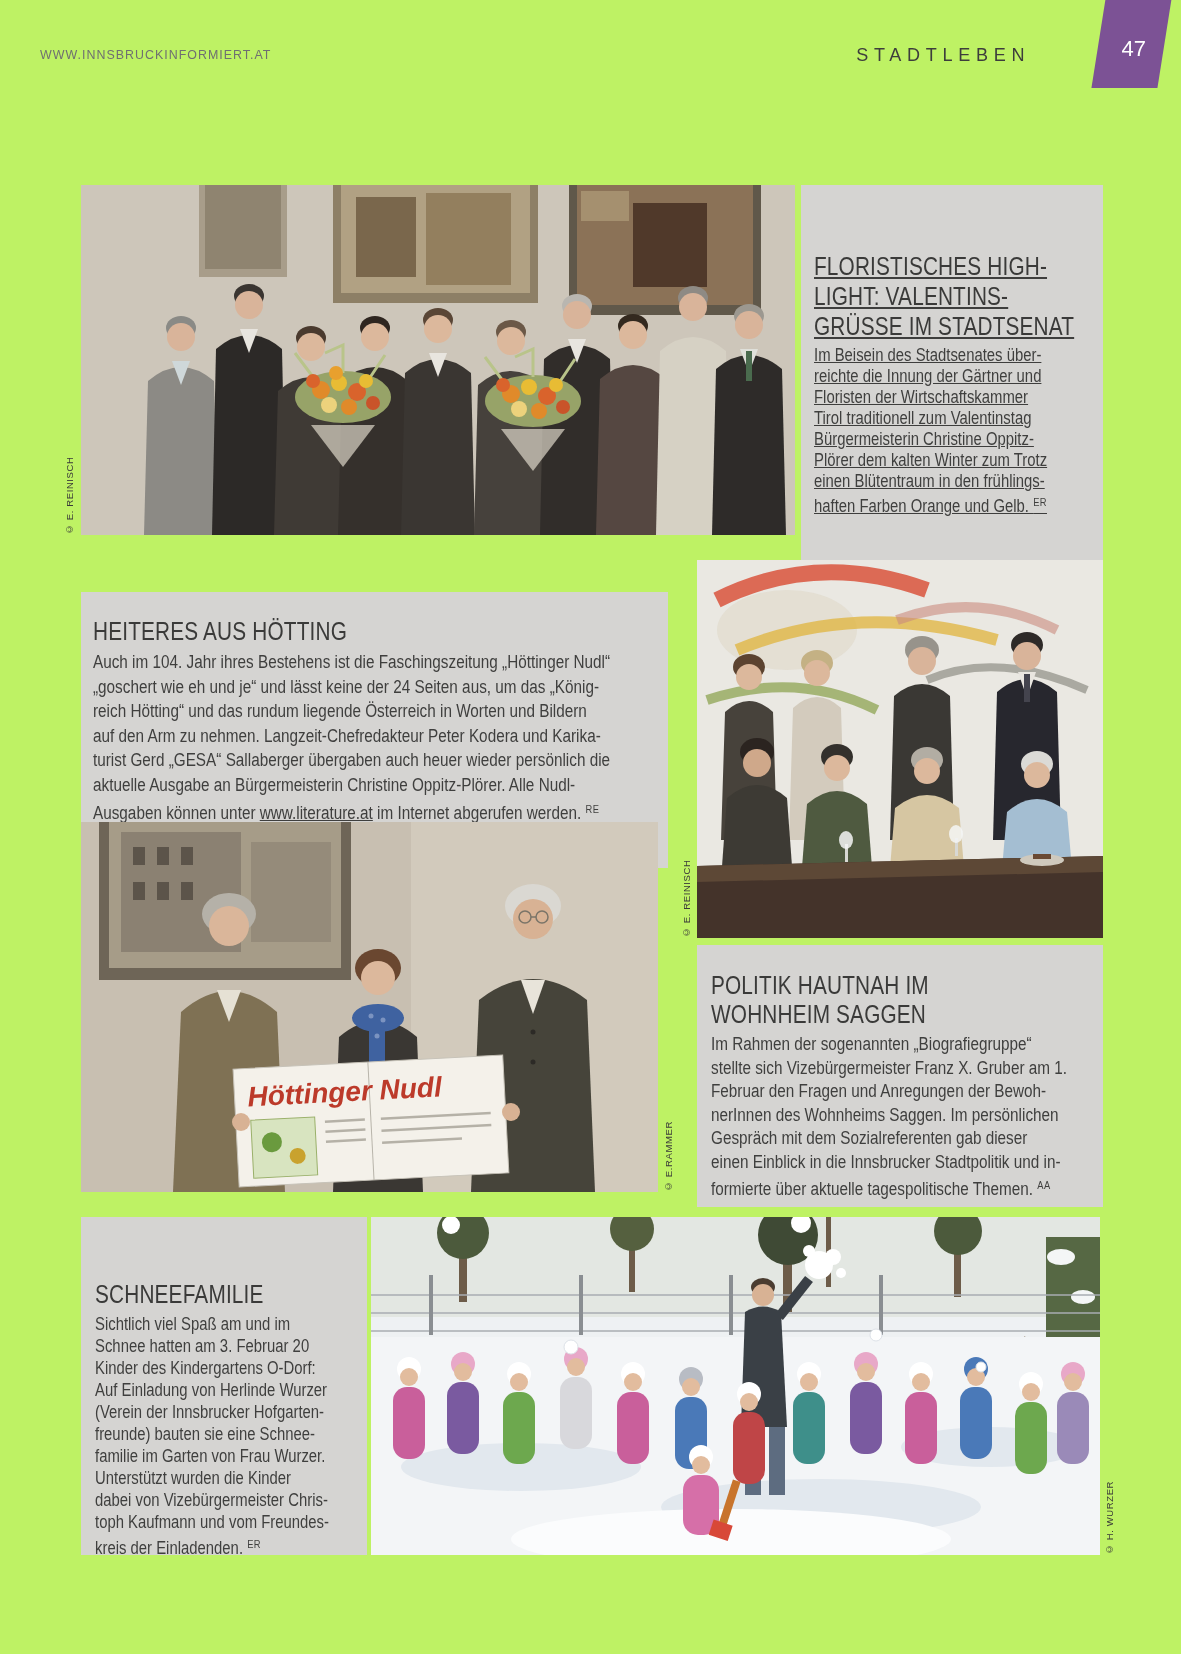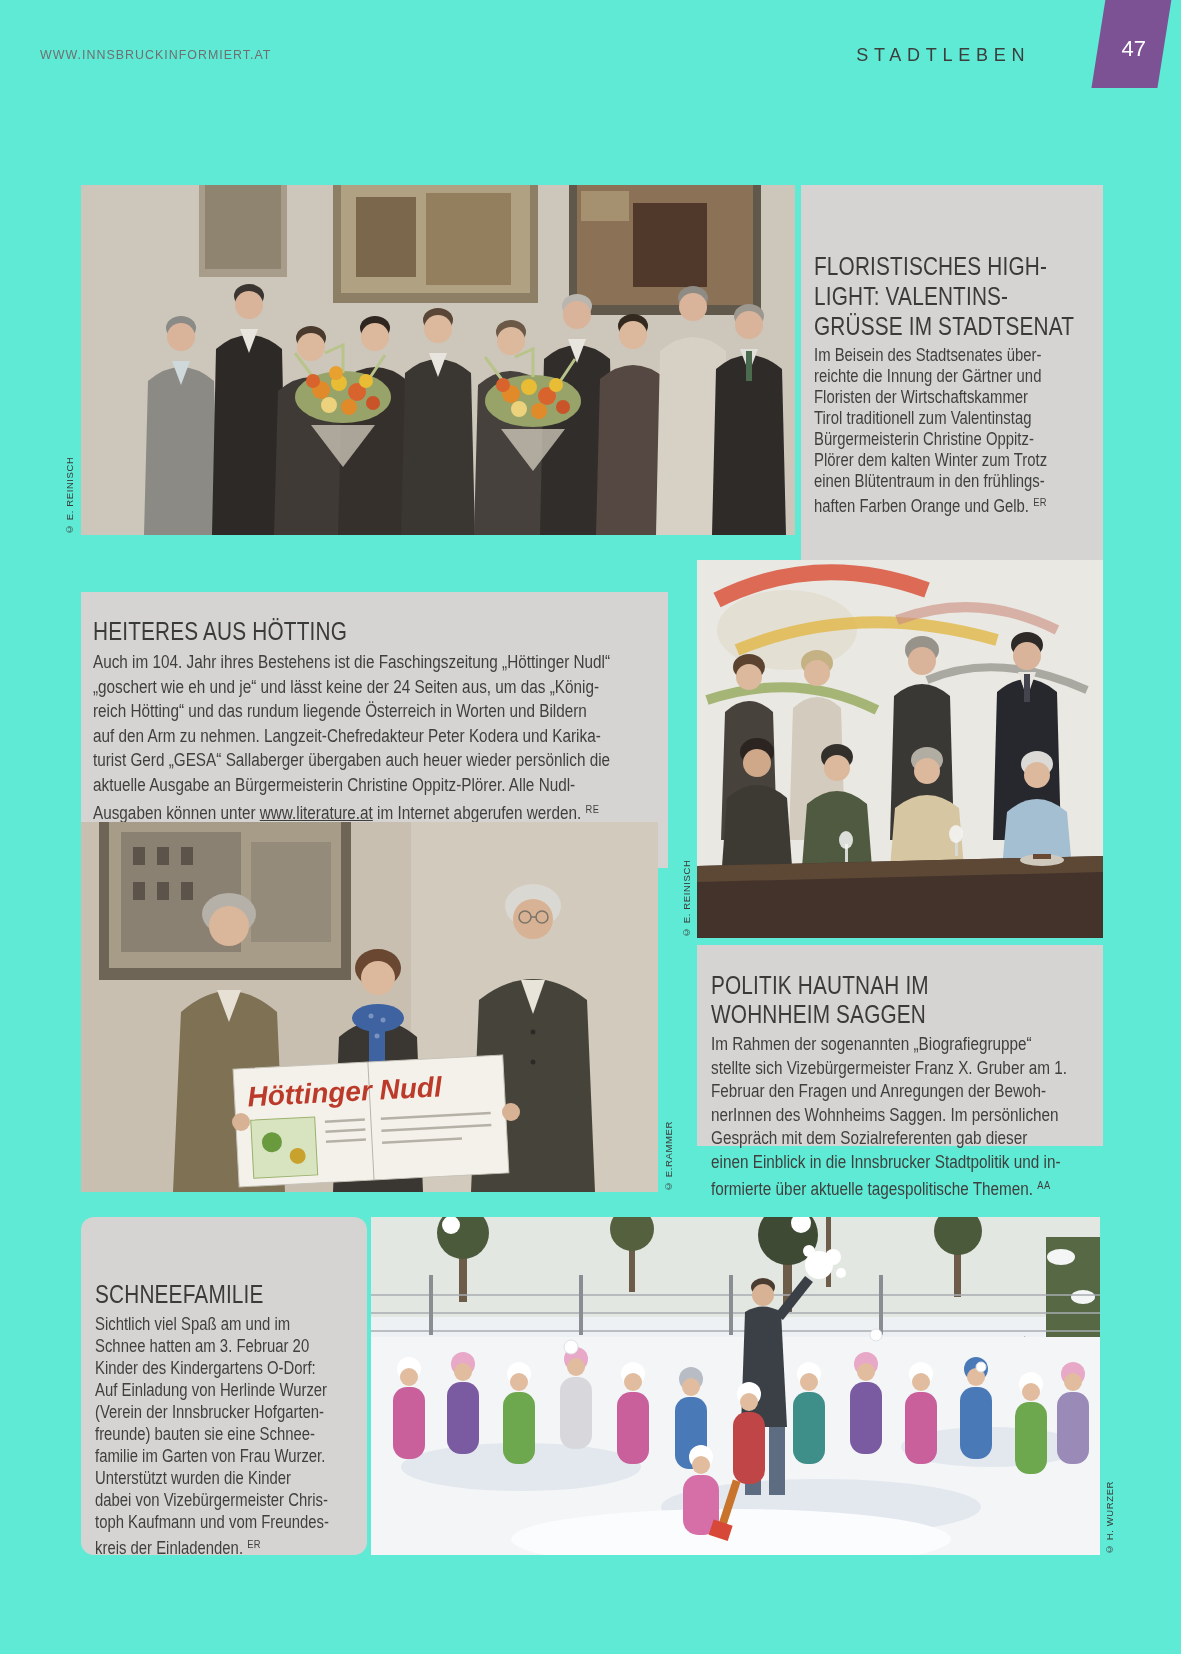--- a/index.html
+++ b/index.html
@@ -1,17 +1,17 @@
 <!DOCTYPE html>
 <html><head>
 <meta charset="utf-8">
 <style>
   html,body{margin:0;padding:0;background:#ffffff;}
   body{font-family:"Liberation Sans","DejaVu Sans",sans-serif;color:#3e3e3d;}
-  .page{position:relative;width:1181px;height:1654px;background:#5eead4;overflow:hidden;}
+  .page{position:relative;width:1181px;height:1654px;background:#bef264;overflow:hidden;}
 
   
   .header-url{position:absolute;left:40px;top:47px;font-size:13.5px;letter-spacing:1.1px;
     color:#6f6f71;transform:scaleX(.92);transform-origin:left top;white-space:nowrap;}
   .header-section{position:absolute;top:44px;right:151px;font-size:19px;letter-spacing:6px;
     color:#3d3d3c;transform:scaleX(.95);transform-origin:right top;white-space:nowrap;}
   .page-badge{position:absolute;left:1106px;top:-4px;width:66px;height:92px;background:#7c5295;
     transform:skewX(-9deg);transform-origin:0 0;}
   .page-badge-num{transform:skewX(9deg);color:#fff;font-size:22px;text-align:center;padding-top:40px;}
 
@@ -139,21 +139,21 @@
           <circle cx="438" cy="224" r="8" fill="#ecd27c"></circle>
         <circle cx="458" cy="226" r="8" fill="#e08a2a"></circle>
           <circle cx="475" cy="200" r="7" fill="#e8bc34"></circle>
         <circle cx="422" cy="200" r="7" fill="#d9632c"></circle>
           <circle cx="482" cy="222" r="7" fill="#c9542a"></circle>
       </g>
     </svg>
   </div>
   <div class="credit" style="left:64px;top:185px;height:350px;">© E. REINISCH</div>
 
-  <div class="gray-box" style="left:801px;top:185px;width:302px;height:414px;padding:66px 12px 0 13px;">
+  <div class="gray-box" style="left:801px;top:185px;width:302px;height:414px;padding:66px 12px 0 13px;text-decoration:underline;">
     <h2 class="article-title">FLORISTISCHES HIGH-
 LIGHT: VALENTINS-
 GRÜSSE IM STADTSENAT</h2>
     <p class="article-body narrow"><span>Im Beisein des Stadtsenates über-
 reichte die Innung der Gärtner und
 Floristen der Wirtschaftskammer
 Tirol traditionell zum Valentinstag
 Bürgermeisterin Christine Oppitz-
 Plörer dem kalten Winter zum Trotz
 einen Blütentraum in den frühlings-
@@ -295,33 +295,33 @@
       <rect x="148" y="284" width="3" height="18" fill="#d8d8d4"></rect>
         <ellipse cx="149" cy="280" rx="7" ry="9" fill="#f4f6f6" opacity=".85"></ellipse>
       <rect x="258" y="278" width="3" height="18" fill="#d8d8d4"></rect>
         <ellipse cx="259" cy="274" rx="7" ry="9" fill="#f4f6f6" opacity=".85"></ellipse>
       <ellipse cx="345" cy="300" rx="22" ry="6" fill="#cfc9bd"></ellipse>
         <rect x="336" y="294" width="18" height="5" fill="#6a4a34"></rect>
     </svg>
   </div>
   <div class="credit" style="left:681px;top:560px;height:378px;">© E. REINISCH</div>
 
-  <div class="gray-box" style="left:697px;top:945px;width:406px;height:201px;padding:26px 10px 0 14px;">
+  <div class="gray-box" style="left:697px;top:945px;width:406px;height:262px;padding:26px 10px 0 14px;">
     <h2 class="article-title" style="line-height:29px;">POLITIK HAUTNAH IM
 WOHNHEIM SAGGEN</h2>
     <p class="article-body mid"><span>Im Rahmen der sogenannten „Biografiegruppe“
 stellte sich Vizebürgermeister Franz X. Gruber am 1.
 Februar den Fragen und Anregungen der Bewoh-
 nerInnen des Wohnheims Saggen. Im persönlichen
 Gespräch mit dem Sozialreferenten gab dieser
 einen Einblick in die Innsbrucker Stadtpolitik und in-
 formierte über aktuelle tagespolitische Themen.</span> <sup class="sig">AA</sup></p>
   </div>
 
-  <div class="gray-box" style="left:81px;top:1217px;width:286px;height:338px;padding:62px 8px 0 14px;border-radius:13px;">
+  <div class="gray-box" style="left:81px;top:1217px;width:286px;height:338px;padding:62px 8px 0 14px;">
     <h2 class="article-title">SCHNEEFAMILIE</h2>
     <p class="article-body small"><span>Sichtlich viel Spaß am und im
 Schnee hatten am 3. Februar 20
 Kinder des Kindergartens O-Dorf:
 Auf Einladung von Herlinde Wurzer
 (Verein der Innsbrucker Hofgarten-
 freunde) bauten sie eine Schnee-
 familie im Garten von Frau Wurzer.
 Unterstützt wurden die Kinder
 dabei von Vizebürgermeister Chris-

